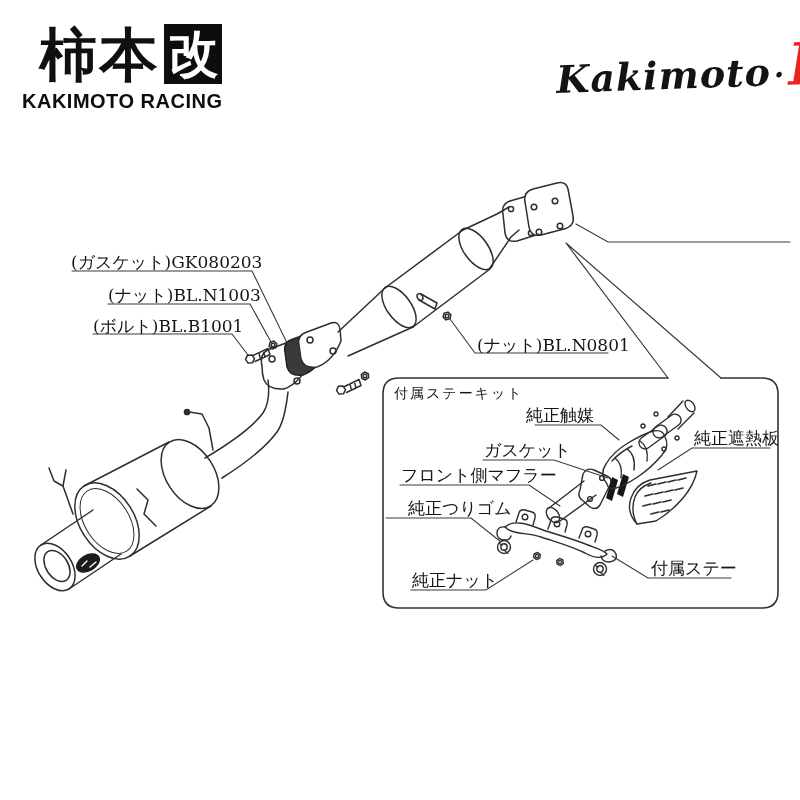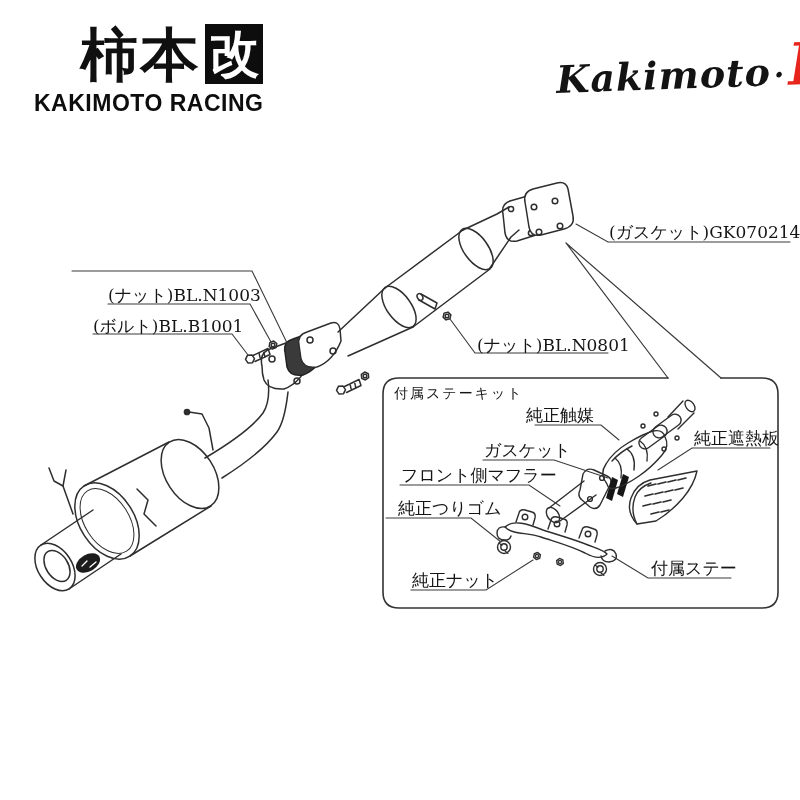--- a/index.html
+++ b/index.html
@@ -8,21 +8,21 @@
   .stage{position:absolute;inset:0;}
   svg.draw{position:absolute;left:0;top:0;}
   
   .logo-left{position:absolute;left:22px;top:24px;color:#101010;}
   .logo-kanji{display:flex;align-items:flex-start;justify-content:flex-end;}
   .logo-kanji-main{font-size:58px;font-weight:bold;line-height:62px;letter-spacing:2px;
                    font-family:"DejaVu Serif","Liberation Serif",serif;}
   .kai-box{display:inline-block;width:58px;height:60px;background:#0d0d0d;color:#fff;
            font-size:50px;line-height:60px;text-align:center;font-weight:bold;margin-left:5px;}
   .logo-sub{font-family:"Liberation Sans","DejaVu Sans",sans-serif;font-weight:bold;
-            font-size:23px;letter-spacing:.5px;margin-top:4px;color:#0d0d0d;margin-left:12px;}
+            font-size:20px;letter-spacing:.5px;margin-top:4px;color:#0d0d0d;}
   .logo-right{position:absolute;left:556px;top:48px;display:flex;align-items:baseline;
               transform:rotate(-2deg);}
   .script-black,.script-dot{font-style:italic;font-weight:bold;font-size:38px;color:#131313;
               font-family:"DejaVu Serif","Liberation Serif",serif;letter-spacing:1px;}
   .script-dot{font-size:30px;margin:0 3px;}
   .script-r{font-style:italic;font-weight:bold;font-size:58px;line-height:40px;
             font-family:"DejaVu Serif","Liberation Serif",serif;}
   
   .lbl{position:absolute;font-size:17px;color:#151515;white-space:nowrap;line-height:1.1;}
   .lbl.big{font-size:14px;letter-spacing:2px;}
@@ -220,27 +220,27 @@
     </div>
     <div class="logo-sub">KAKIMOTO RACING</div>
   </div>
 
   <div class="logo-right">
     <span class="script-black">Kakimoto</span>
     <span class="script-dot">·</span>
     <span class="script-r" style="color: rgb(232, 37, 29);">R</span>
   </div>
 
+  <div class="lbl" style="left:71px;top:253px">(ガスケット)GK080203</div>
   <div class="lbl" style="left:108px;top:286px">(ナット)BL.N1003</div>
   <div class="lbl" style="left:93px;top:317px">(ボルト)BL.B1001</div>
-  <div class="lbl" style="left:609px;top:223px">(ガスケット)GK070214</div>
   <div class="lbl" style="left:477px;top:336px">(ナット)BL.N0801</div>
 
   <div class="lbl big" style="left:394px;top:386px">付属ステーキット</div>
   <div class="lbl" style="left:526px;top:406px">純正触媒</div>
   <div class="lbl" style="left:694px;top:429px">純正遮熱板</div>
   <div class="lbl" style="left:484px;top:441px">ガスケット</div>
   <div class="lbl" style="left:401px;top:466px">フロント側マフラー</div>
-  <div class="lbl" style="left:398px;top:499px">純正つりゴム</div>
+  <div class="lbl" style="left:408px;top:499px">純正つりゴム</div>
   <div class="lbl" style="left:412px;top:571px">純正ナット</div>
   <div class="lbl" style="left:651px;top:559px">付属ステー</div>
 
 </div>
 
 </body></html>

